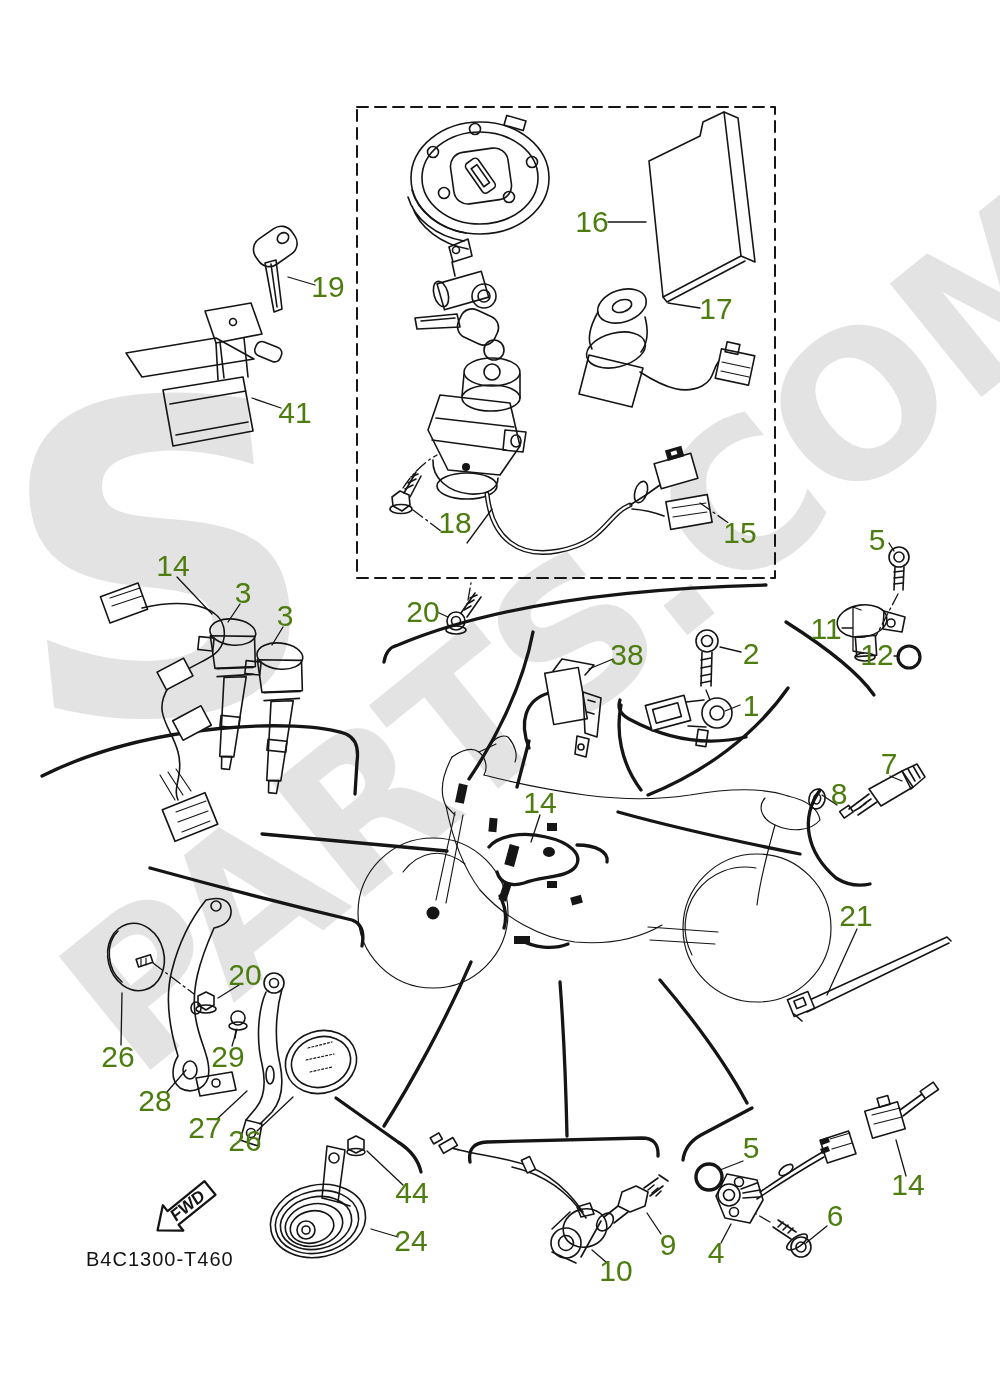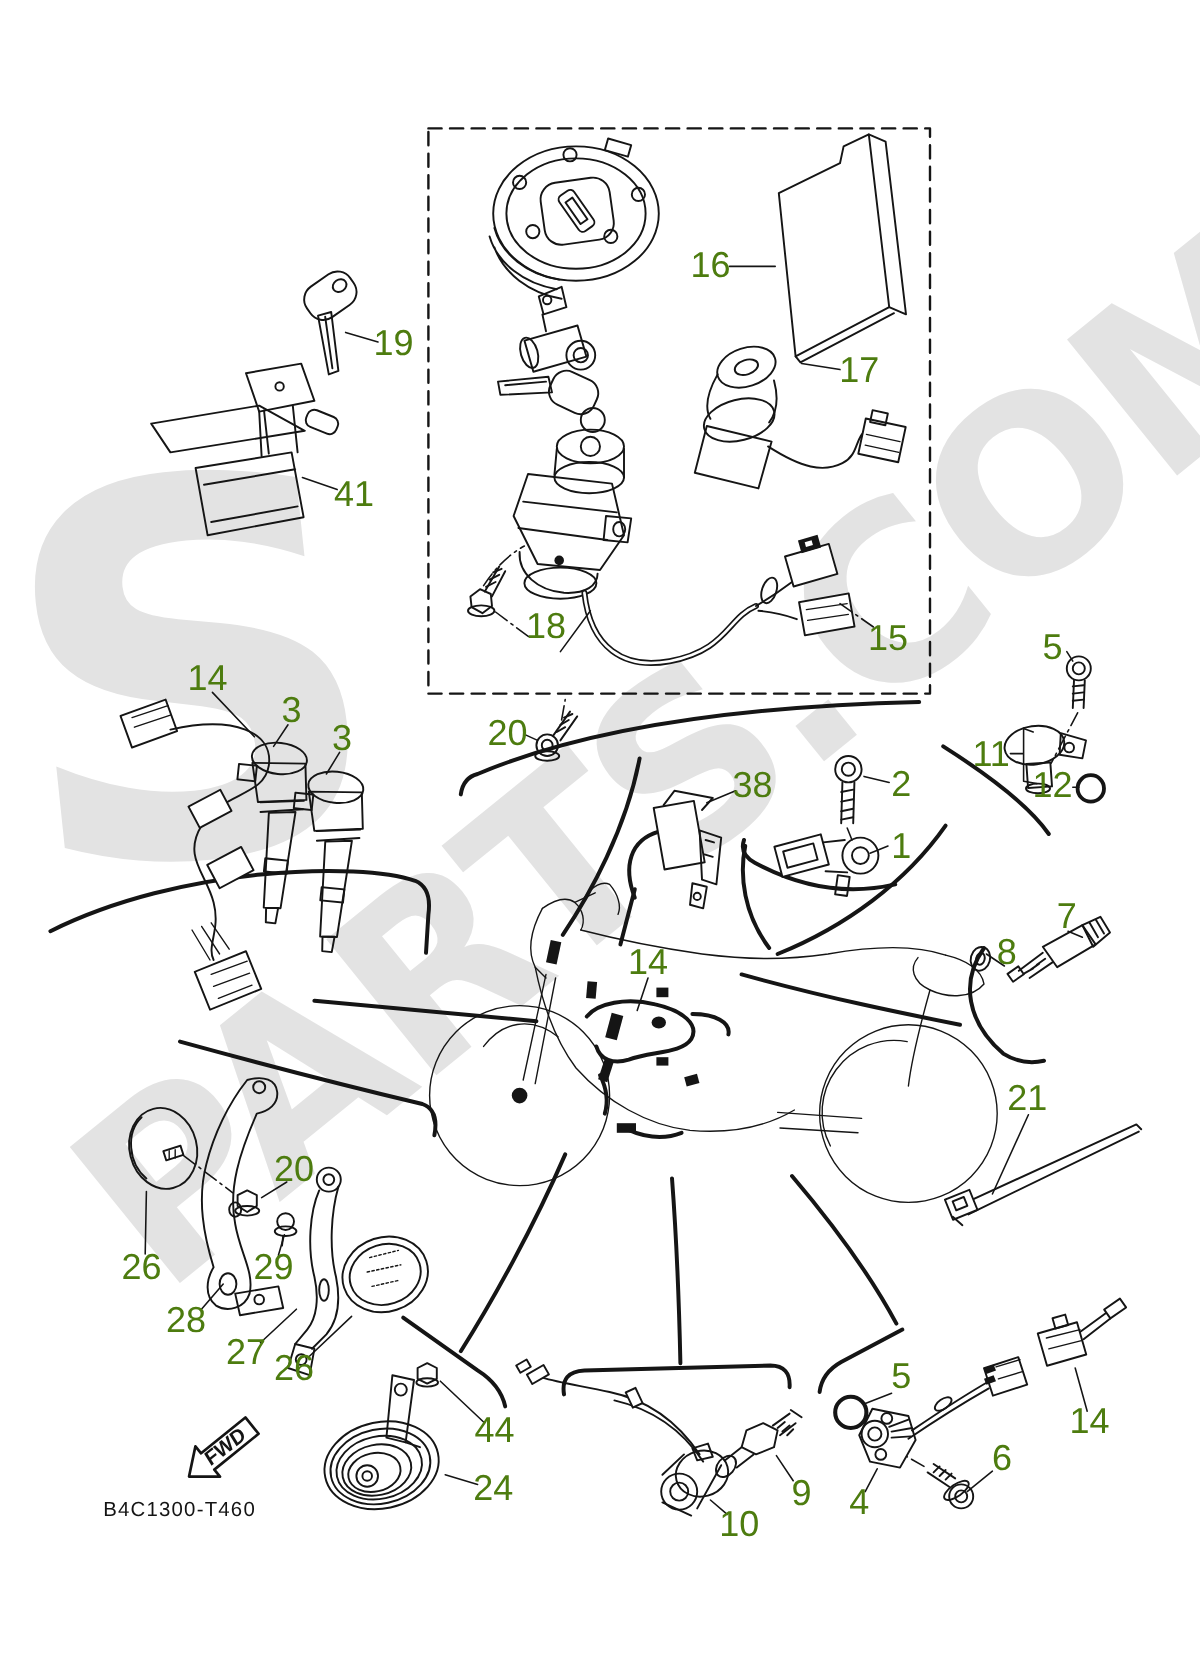--- a/index.html
+++ b/index.html
@@ -6,21 +6,21 @@
   .stage{position:relative;width:1000px;height:1386px;background:#ffffff;overflow:hidden;
          font-family:"Liberation Sans",sans-serif;}
   .wm{position:absolute;color:#e3e3e3;font-weight:bold;line-height:1;white-space:nowrap;
       user-select:none;z-index:1;font-family:"DejaVu Sans",sans-serif;}
   .wm-logo{left:6px;top:348px;font-size:430px;transform:rotate(-6deg);}
   .wm-site{left:30px;top:950px;font-size:200px;letter-spacing:-4px;
            transform:rotate(-39deg);transform-origin:0 0;}
   svg.art{position:absolute;left:0;top:0;z-index:2;}
   .callout{position:absolute;z-index:3;width:56px;margin-left:-28px;text-align:center;
            font-size:30px;color:#4d7c0f;line-height:1;}
-  .code-label{position:absolute;z-index:3;left:86px;top:1248px;font-size:17px;color:#141414;
+  .code-label{position:absolute;z-index:3;left:86px;top:1248px;font-size:20px;color:#141414;
               letter-spacing:1px;}
   .fwd-label{position:absolute;z-index:4;left:163px;top:1196px;width:50px;text-align:center;
              font-size:17px;font-weight:bold;color:#141414;
              transform:rotate(-38deg) skewX(-6deg);}
   .ln{fill:none;stroke:#151515;stroke-width:1.6;stroke-linecap:round;stroke-linejoin:round;}
   .thin{stroke-width:1.15;}
   .lead{stroke-width:1.3;}
   .thick{stroke-width:3.3;}
   .dash{stroke-dasharray:11 7;stroke-width:2;}
   .ddot{stroke-dasharray:12 4 2 4;stroke-width:1.3;}

